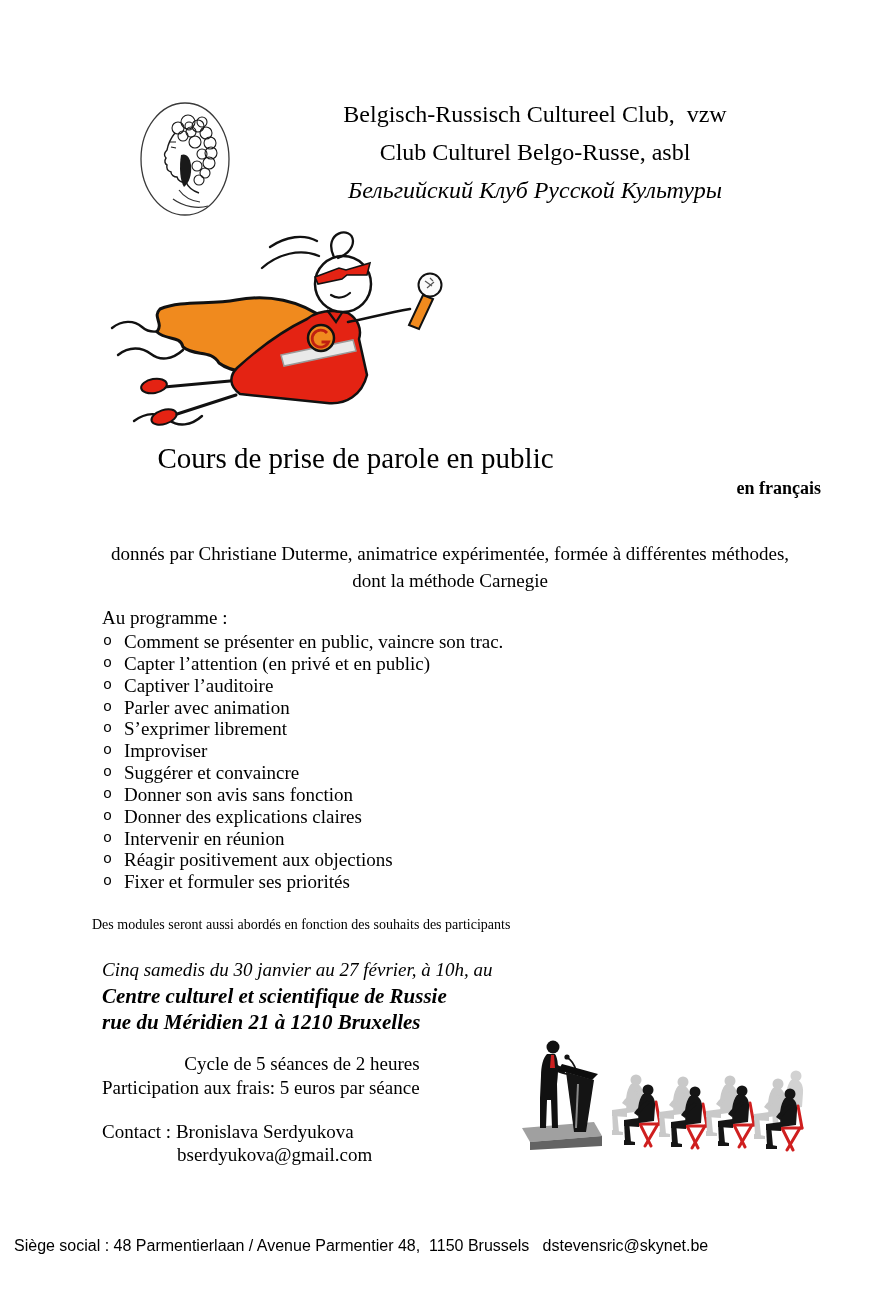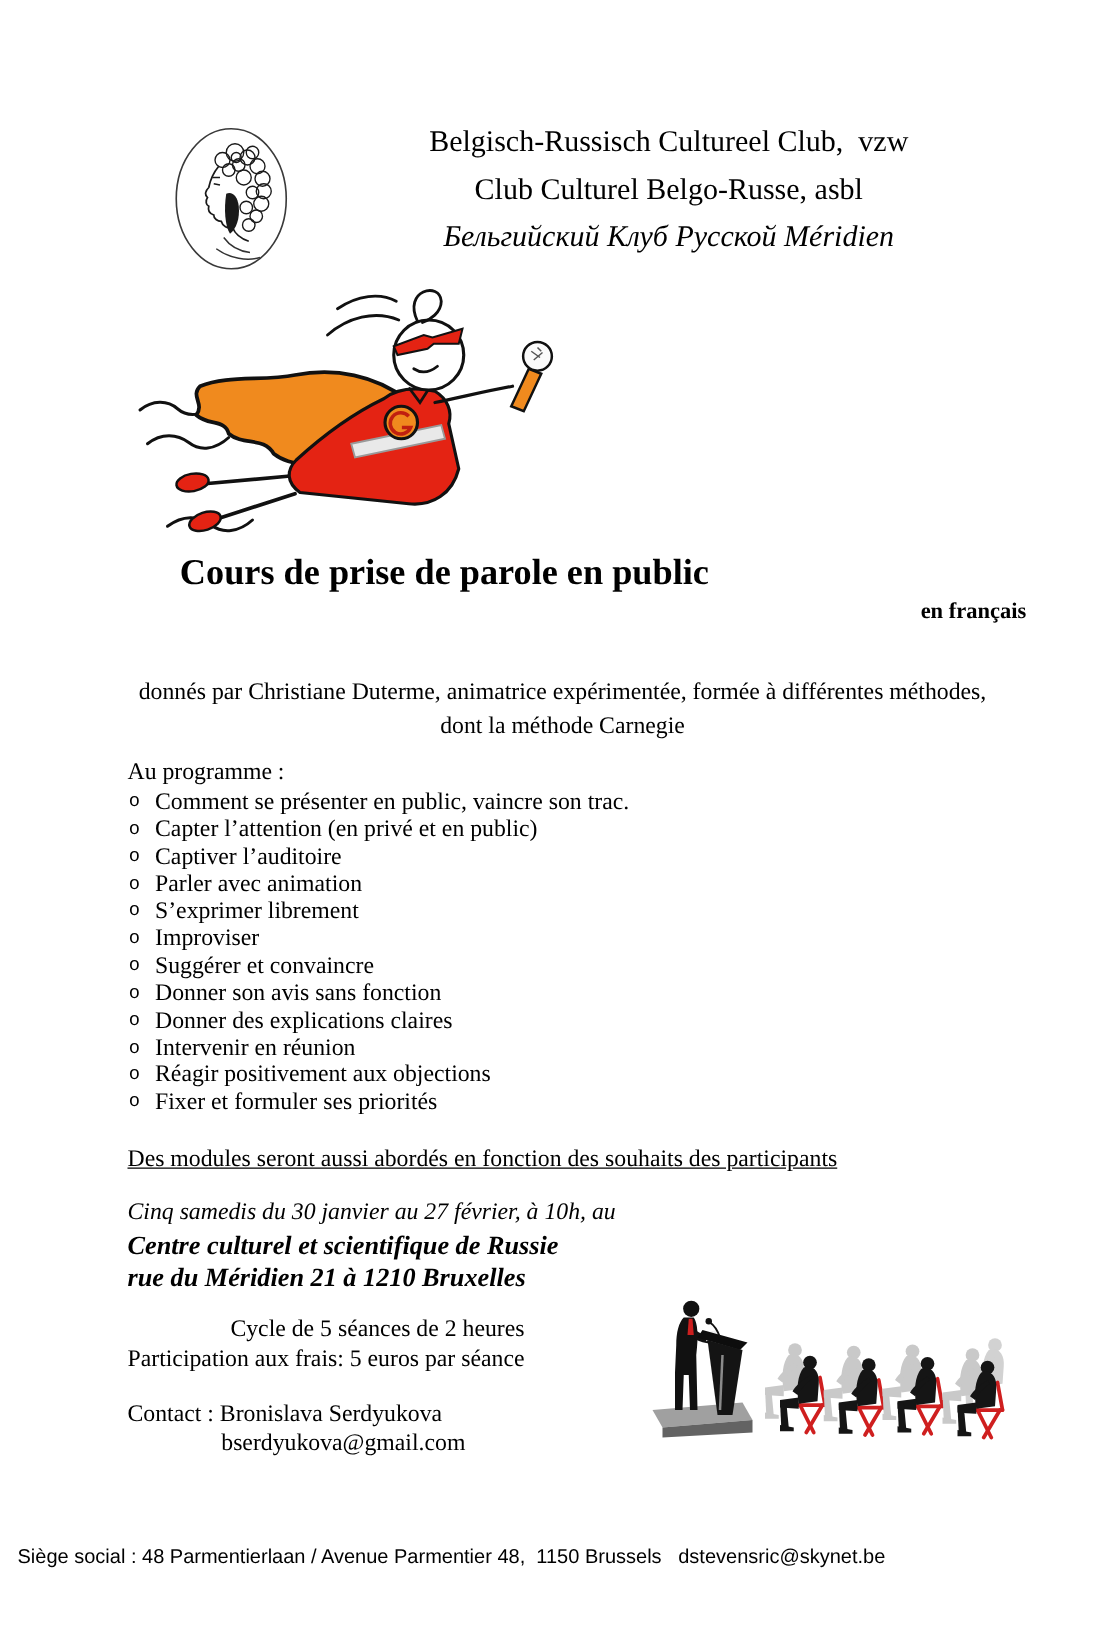--- a/index.html
+++ b/index.html
@@ -9,31 +9,31 @@
   }
   .abs{position:absolute;}
   [data-bind]{white-space:pre-wrap;}
 
   .header-text{top:95px;left:185px;width:700px;text-align:center;font-size:24px;line-height:38px;}
   .header-ru{font-style:italic;}
   .logo{top:100px;left:138px;width:95px;height:118px;}
 
   .hero{top:228px;left:110px;width:350px;height:212px;}
 
-  .title{top:442px;left:0;width:711px;text-align:center;font-size:29px;font-weight:700;}
+  .title{top:442px;left:0;width:711px;text-align:center;font-size:29px;font-weight:400;}
   .lang-note{top:478px;right:70px;font-size:18px;font-weight:700;}
 
   .intro{top:540px;left:25px;width:850px;text-align:center;font-size:19px;line-height:27px;}
 
   .prog-head{top:607px;left:102px;font-size:19px;}
   .prog-list{top:631px;left:103px;margin:0;padding:0;list-style:none;font-size:19px;line-height:21.85px;}
   .prog-list li{display:flex;}
   .prog-bullet{flex:0 0 21px;width:21px;font-family:"Liberation Mono",monospace;font-size:15px;line-height:21.85px;}
 
-  .modules{top:917px;left:102px;font-size:19px;text-decoration:underline;}
+  .modules{top:917px;left:92px;font-size:14px;}
 
   .sched{top:957px;left:102px;font-style:italic;}
   .sched-l1{font-size:19px;line-height:26px;}
   .sched-l2,.sched-l3{font-size:21px;font-weight:700;line-height:26px;}
 
   .details{top:1052px;left:102px;font-size:19px;line-height:24px;text-align:right;}
 
   .contact{top:1120px;left:102px;font-size:19px;line-height:23px;}
   .contact-email{margin-left:75px;}
 
@@ -71,21 +71,21 @@
     </g>
     <path d="M37,33 C32,39 30,45 29,50 C26,53 26,56 28,58 C26,61 27,64 29,65 C28,69 30,71 33,72 C33,75 36,77 39,77 C40,81 44,83 48,82 C50,87 55,91 61,93" fill="none" stroke="#1a1a1a" stroke-width="1.4"></path>
     <path d="M33,47 l5,1 M32,42 l6,0" stroke="#1a1a1a" stroke-width="1.2"></path>
     <path d="M43,55 C48,53 52,57 53,65 C54,75 51,83 46,87 C42,81 41,67 43,55 Z" fill="#1a1a1a"></path>
     <path d="M41,90 C46,97 54,101 62,102 M35,99 C46,107 60,109 70,106" fill="none" stroke="#333" stroke-width="1.2"></path>
   </svg>
 
   <div class="abs header-text">
     <div data-bind="header.line1">Belgisch-Russisch Cultureel Club,  vzw</div>
     <div data-bind="header.line2">Club Culturel Belgo-Russe, asbl</div>
-    <div class="header-ru" data-bind="header.line3">Бельгийский Клуб Русской Méridien</div>
+    <div class="header-ru" data-bind="header.line3">Бельгийский Клуб Русской Культуры</div>
   </div>
 
   <svg class="abs hero" viewBox="0 0 350 212">
     <g stroke="#111" stroke-width="2.4" fill="none" stroke-linecap="round">
       <path d="M2,100 c10,-8 22,-8 30,-1 c8,7 20,6 30,-3"></path>
       <path d="M8,127 c11,-9 24,-8 33,-1 c9,7 21,6 32,-4"></path>
       <path d="M24,193 c12,-9 25,-9 35,-1 c9,7 22,6 33,-4"></path>
     </g>
     <g>
       <path d="M120,153 L54,159 M126,167 L64,187" stroke="#111" stroke-width="3" fill="none" stroke-linecap="round"></path>

